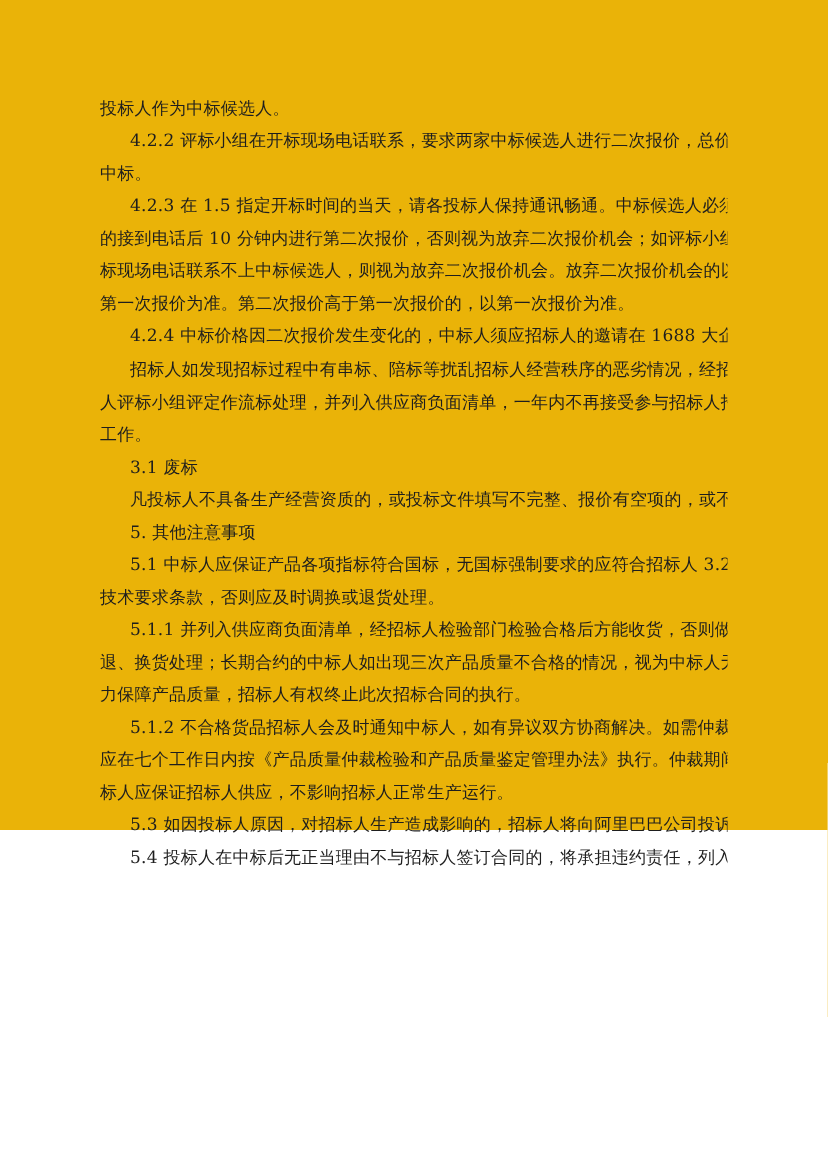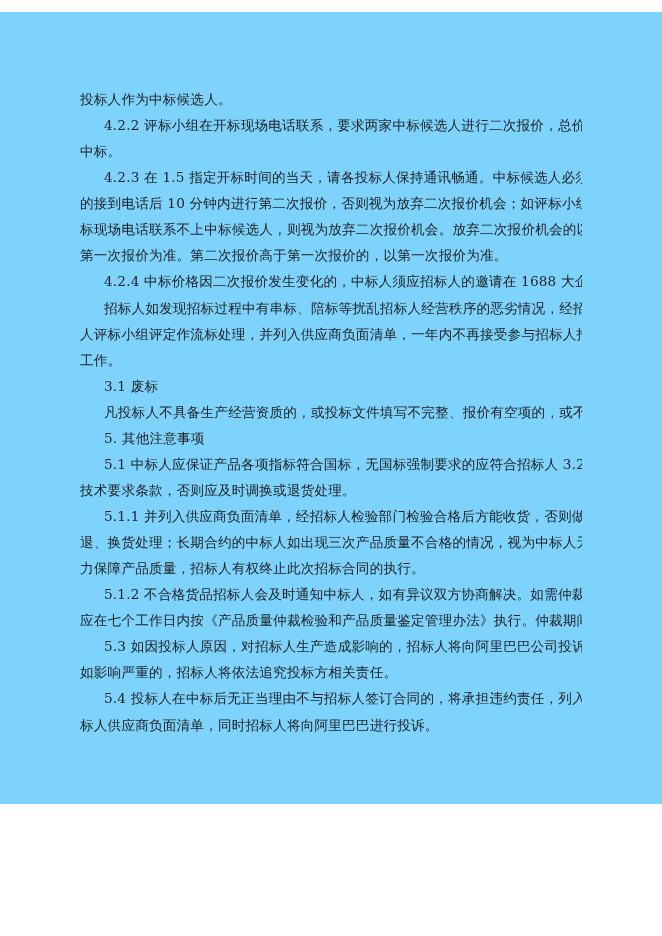--- a/index.html
+++ b/index.html
@@ -11,24 +11,24 @@
       width: 662px;
       height: 936px;
       position: relative;
       overflow: hidden;
       font-family: "DejaVu Serif", "Liberation Serif", serif;
       color: #1e1e1e;
     }
     .page {
       position: absolute;
       left: 0;
-      top: 12px;
+      top: 0;
       width: 662px;
-      height: 792px;
-      background: #7dd3fc;
+      height: 664px;
+      background: #eab308;
     }
     .text-block {
       position: absolute;
       left: 80px;
       top: 74px;
       width: 502px;
     }
     .line {
       height: 26.07px;
       line-height: 26.07px;
@@ -65,18 +65,17 @@
     <div class="line indent last">3.1 废标</div>
     <div class="line indent">凡投标人不具备生产经营资质的，或投标文件填写不完整、报价有空项的，或不符</div>
     <div class="line indent last">5.  其他注意事项</div>
     <div class="line indent">5.1   中标人应保证产品各项指标符合国标，无国标强制要求的应符合招标人 3.2</div>
     <div class="line last">技术要求条款，否则应及时调换或退货处理。</div>
     <div class="line indent">5.1.1   并列入供应商负面清单，经招标人检验部门检验合格后方能收货，否则做</div>
     <div class="line">退、换货处理；长期合约的中标人如出现三次产品质量不合格的情况，视为中标人无能</div>
     <div class="line last">力保障产品质量，招标人有权终止此次招标合同的执行。</div>
     <div class="line indent">5.1.2   不合格货品招标人会及时通知中标人，如有异议双方协商解决。如需仲裁，</div>
     <div class="line">应在七个工作日内按《产品质量仲裁检验和产品质量鉴定管理办法》执行。仲裁期间中</div>
+    <div class="line last">标人应保证招标人供应，不影响招标人正常生产运行。</div>
     <div class="line indent">5.3 如因投标人原因，对招标人生产造成影响的，招标人将向阿里巴巴公司投诉。</div>
-    <div class="line last">如影响严重的，招标人将依法追究投标方相关责任。</div>
     <div class="line indent">5.4 投标人在中标后无正当理由不与招标人签订合同的，将承担违约责任，列入招</div>
-    <div class="line last">标人供应商负面清单，同时招标人将向阿里巴巴进行投诉。</div>
   </div>
 </div>
 
 </body></html>

